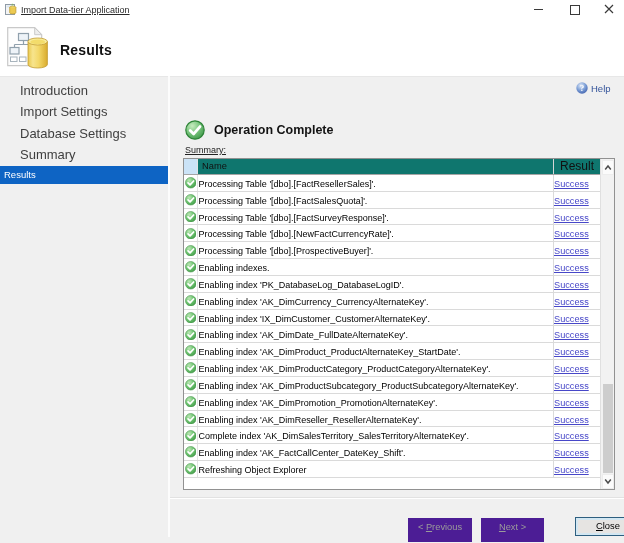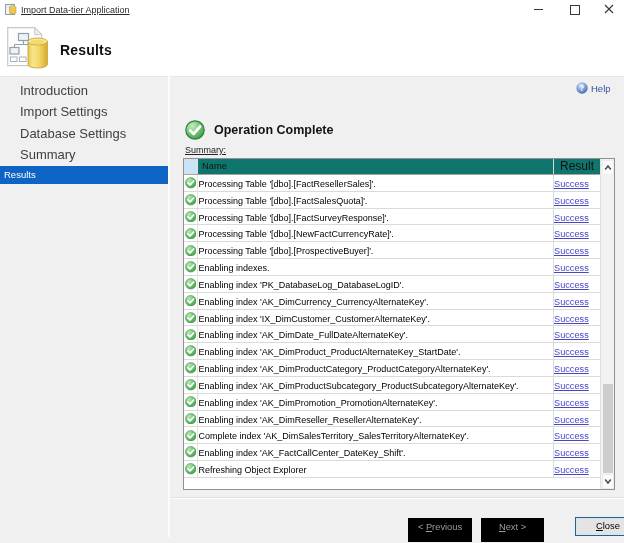--- a/index.html
+++ b/index.html
@@ -35,21 +35,21 @@
 
 #sbar{position:absolute;right:0;top:0;width:14px;height:330px;background:#f2f2f2;border-left:1px solid #e0e0e0;box-sizing:border-box;}
 .sbtn{position:absolute;left:0.5px;width:12px;height:15px;background:#fbfbfb;border:1px solid #ededed;box-sizing:border-box;}
 #sbup{top:0.5px;}
 #sbdn{bottom:0.5px;}
 #sthumb{position:absolute;left:1.5px;top:225px;width:10.5px;height:89px;background:#cdcdcd;}
 .chev{width:10px;height:13px;display:block;}
 
 #botsep1{left:170px;top:497px;width:454px;height:1px;background:#e2e2e2;}
 #botsep2{left:170px;top:498px;width:454px;height:1px;background:#ffffff;}
-.btn{top:518px;height:24px;background:#000000;color:#9b9b9b;font-size:9.3px;text-align:center;line-height:18px;}
+.btn{top:518px;height:24px;background:#4c1d95;color:#9b9b9b;font-size:9.3px;text-align:center;line-height:18px;}
 #bprev{left:408px;width:64px;}
 #bnext{left:481px;width:63px;}
 #bclose{left:551px;top:517px;width:66px;height:19px;background:#e6e4e2;border:1.5px solid #2d5f80;box-shadow:inset 0 0 0 2px #d3e7f2;box-sizing:border-box;color:#000;font-size:9.4px;text-align:center;line-height:16px;margin-left:24px;}
 u{text-decoration:underline;}
 </style></head>
 <body>
 <svg width="0" height="0" style="position:absolute">
     <defs>
 <radialGradient id="gsph" cx="0.35" cy="0.3" r="0.85">
  <stop offset="0" stop-color="#bde6b6"></stop>

